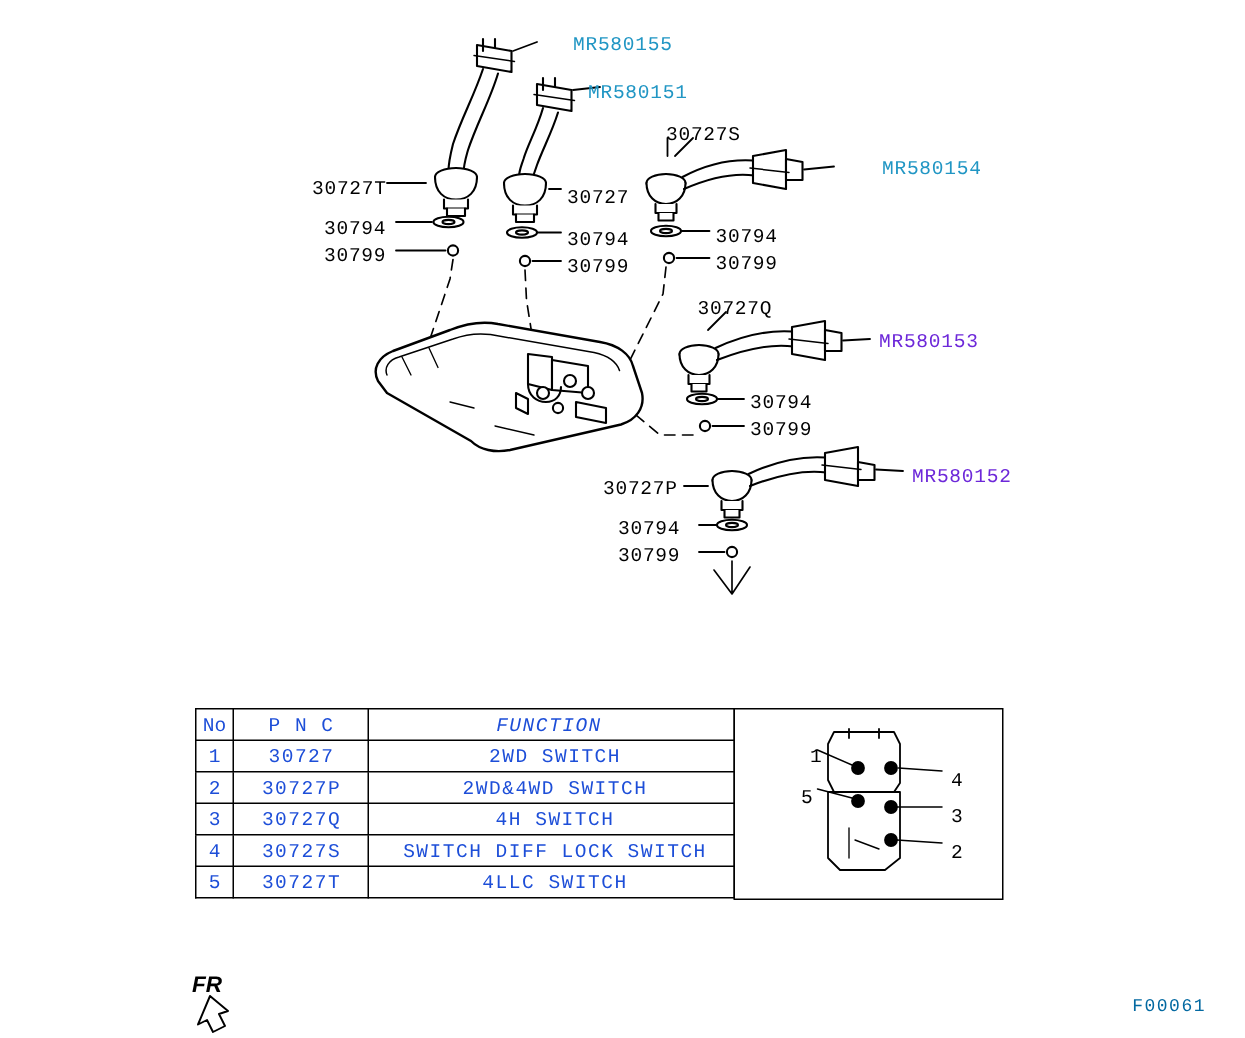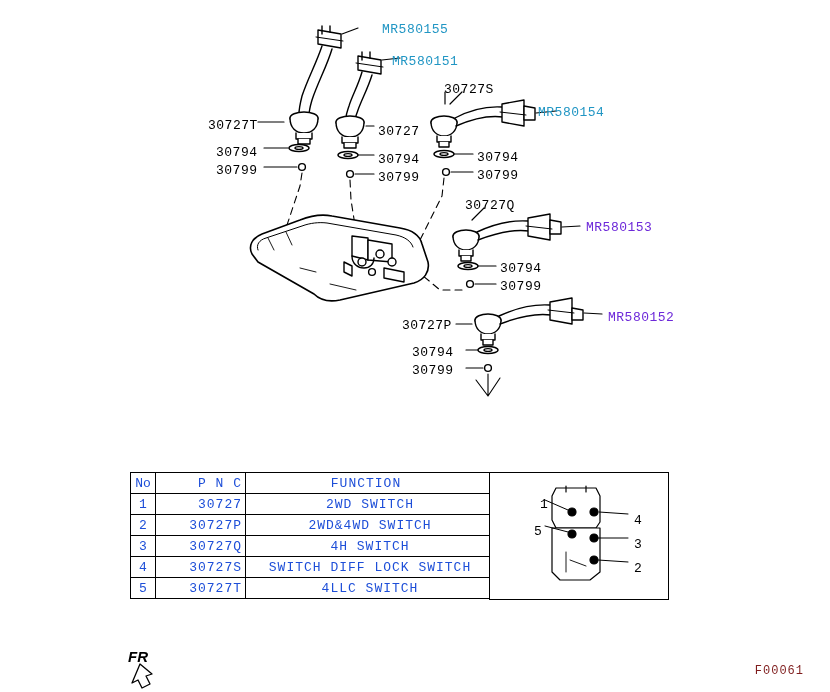--- a/index.html
+++ b/index.html
@@ -48,24 +48,24 @@
     font-size: 13px;
   }
   #legend td, #legend th {
     border: 1px solid #000;
     padding: 1px 3px;
     height: 18px;
     font-weight: normal;
     color: #1d4ed8;
   }
   #legend .c-no  { width: 18px;  text-align: center; letter-spacing: 0px;}
-  #legend .c-pnc { width: 82px;  text-align: right; padding-left: 4px; letter-spacing: 1px;}
+  #legend .c-pnc { width: 82px;  text-align: center; padding-left: 4px; letter-spacing: 1px;}
   #legend .c-fn  { text-align: center; padding-left: 8px; letter-spacing: 1px;}
   #legend thead td { text-align: center; letter-spacing: 1.5px; }
-  #legend thead td.c-fn { text-align: center; padding-left: 0; }
+  #legend thead td.c-fn { text-align: center; padding-left: 0; font-style: italic; }
 
   #connbox {
     position: absolute;
     left: 489px;
     top: 472px;
     width: 180px;
     height: 128px;
     border: 1px solid #000;
     box-sizing: border-box;
   }
@@ -79,21 +79,21 @@
     font-style: italic;
     color: #000;
   }
   .footer-code {
     position: absolute;
     right: 26px;
     bottom: 14px;
     font-family: "Liberation Mono", monospace;
     font-size: 12px;
     letter-spacing: 1px;
-    color: #7f1d1d;
+    color: #0369a1;
   }
 </style>
 </head>
 <body>
 
 <div id="stage">
 
   <svg class="diagram" viewBox="0 0 830 692">
     <g fill="none" stroke="#000" stroke-width="1.4" stroke-linecap="round" stroke-linejoin="round">
 
@@ -237,21 +237,21 @@
       </g>
 
       <g stroke-width="1.3">
         <path d="M140 664 L152 674 L146 676 L150 684 L142 688 L138 680 L132 683 Z" fill="#fff"></path>
       </g>
     </g>
   </svg>
 
   <div class="lbl blue" style="left:362px; top:22px;padding-left:20px;">MR580155</div>
   <div class="lbl blue" style="left:392px; top:54px;">MR580151</div>
-  <div class="lbl blue" style="left:538px; top:105px;">MR580154</div>
+  <div class="lbl blue" style="left:588px; top:105px;">MR580154</div>
   <div class="lbl red" style="left:586px; top:220px;">MR580153</div>
   <div class="lbl red" style="left:608px; top:310px;">MR580152</div>
 
   <div class="lbl" style="left:208px; top:118px;">30727T</div>
   <div class="lbl" style="left:216px; top:145px;">30794</div>
   <div class="lbl" style="left:216px; top:163px;">30799</div>
   <div class="lbl" style="left:378px; top:124px;">30727</div>
   <div class="lbl" style="left:378px; top:152px;">30794</div>
   <div class="lbl" style="left:378px; top:170px;">30799</div>
   <div class="lbl" style="left:444px; top:82px;">30727S</div>

